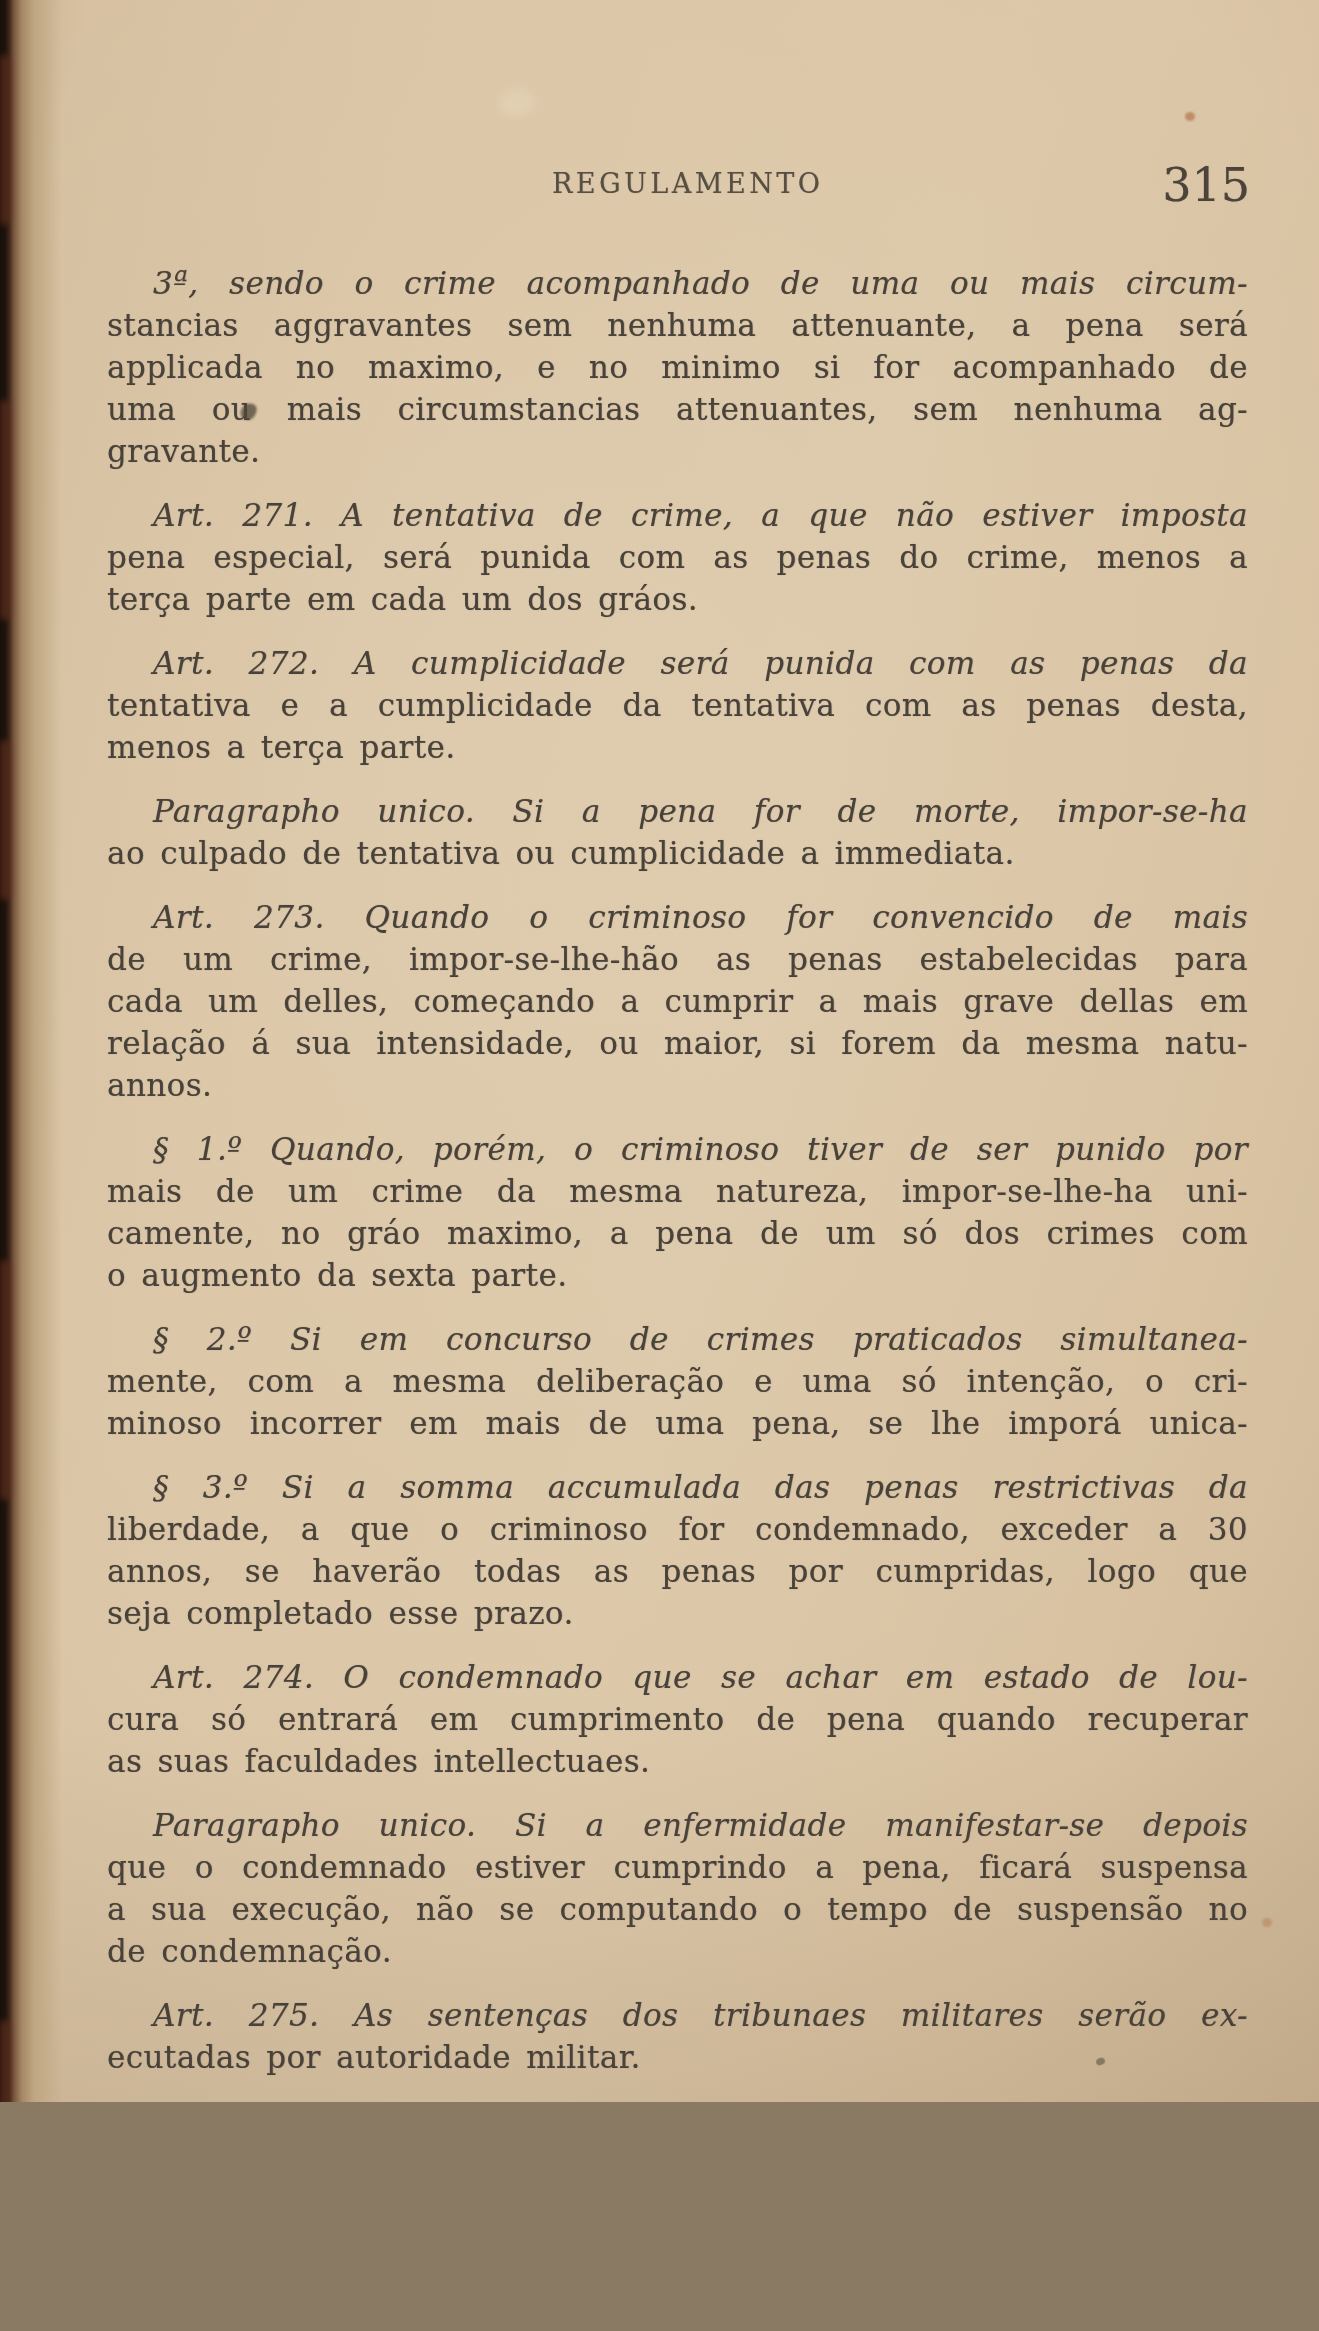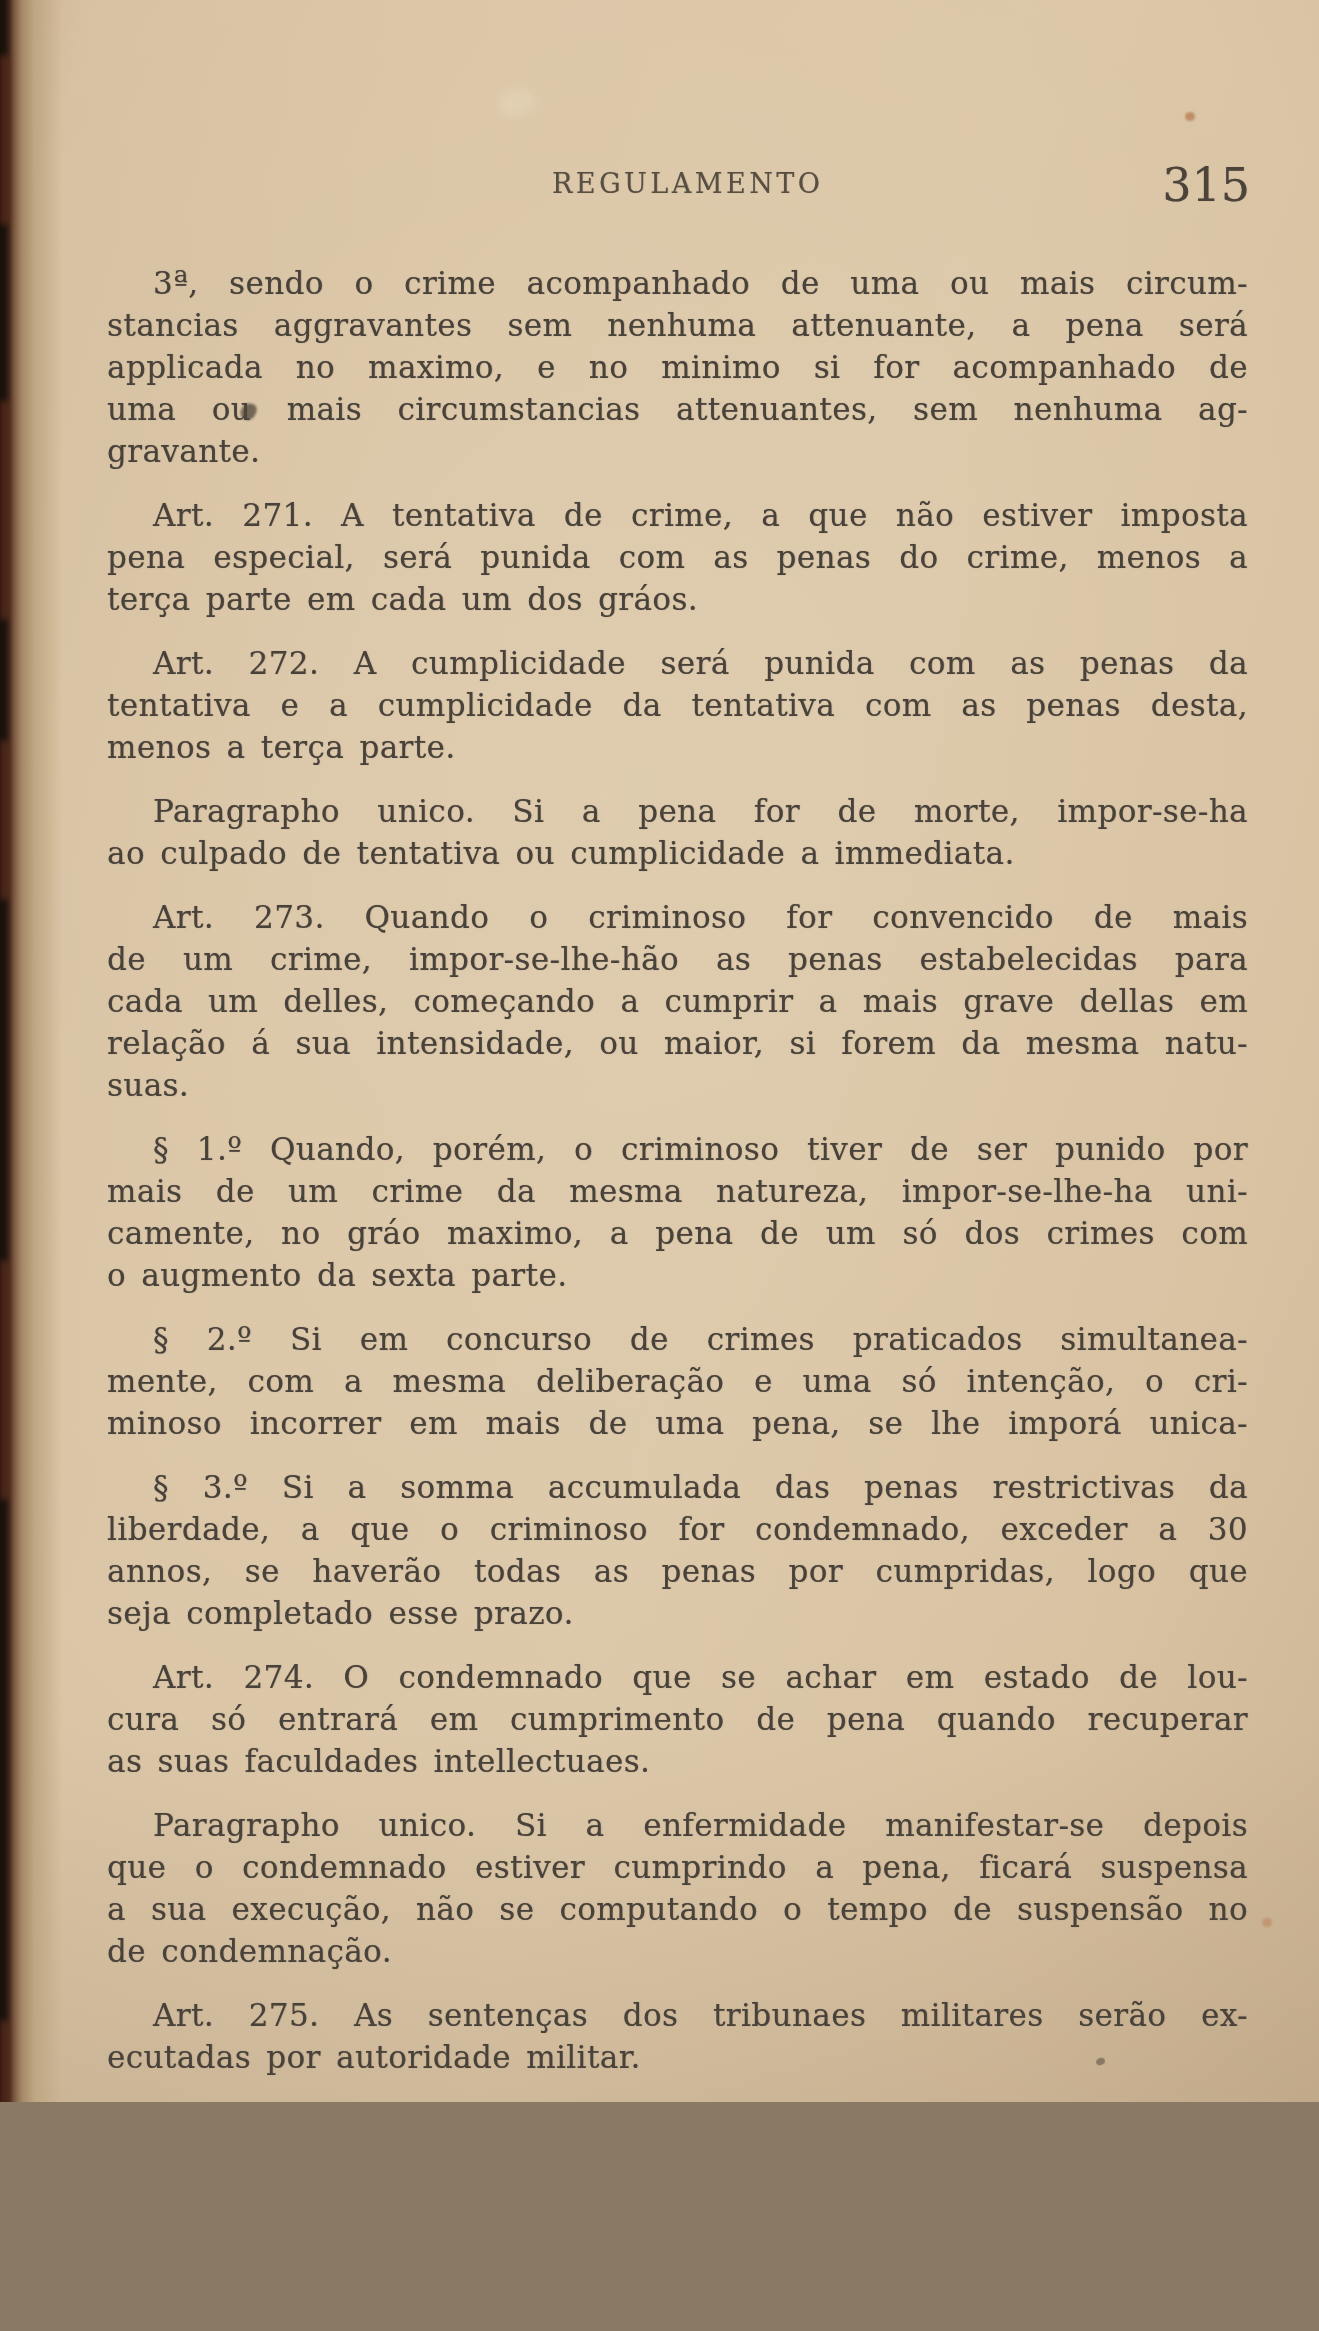--- a/index.html
+++ b/index.html
@@ -62,21 +62,21 @@
   }
   .content {
     position: absolute; left: 107px; top: 262px; width: 1141px;
     font-size: 31px; line-height: 42px;
     letter-spacing: 0.4px; word-spacing: 5px;
     text-shadow: 0.35px 0.35px 0.9px rgba(73,66,58,0.5);
   }
   .paragraph { margin: 0 0 22px 0; }
   .line { text-align: justify; text-align-last: justify; }
   .line.last { text-align-last: left; }
-  .line.first { padding-left: 46px; }
+  .line.first { padding-left: 46px; font-style: italic; }
 </style>
 </head>
 <body>
 
 <div class="page">
   <div class="vignette"></div>
 
   <div class="binding"></div>
   <div class="binding-patch" style="top: 55px;  height: 170px;"></div>
   <div class="binding-patch" style="top: 400px; height: 220px;"></div>
@@ -107,21 +107,21 @@
       </div>
       <div class="paragraph">
         <div class="line first">Paragrapho unico. Si a pena for de morte, impor-se-ha</div>
         <div class="line last">ao culpado de tentativa ou cumplicidade a immediata.</div>
       </div>
       <div class="paragraph">
         <div class="line first">Art. 273. Quando o criminoso for convencido de mais</div>
         <div class="line">de um crime, impor-se-lhe-hão as penas estabelecidas para</div>
         <div class="line">cada um delles, começando a cumprir a mais grave dellas em</div>
         <div class="line">relação á sua intensidade, ou maior, si forem da mesma natu-</div>
-        <div class="line last">suas.</div>
+        <div class="line last">annos.</div>
       </div>
       <div class="paragraph">
         <div class="line first">§ 1.º Quando, porém, o criminoso tiver de ser punido por</div>
         <div class="line">mais de um crime da mesma natureza, impor-se-lhe-ha uni-</div>
         <div class="line">camente, no gráo maximo, a pena de um só dos crimes com</div>
         <div class="line last">o augmento da sexta parte.</div>
       </div>
       <div class="paragraph">
         <div class="line first">§ 2.º Si em concurso de crimes praticados simultanea-</div>
         <div class="line">mente, com a mesma deliberação e uma só intenção, o cri-</div>

